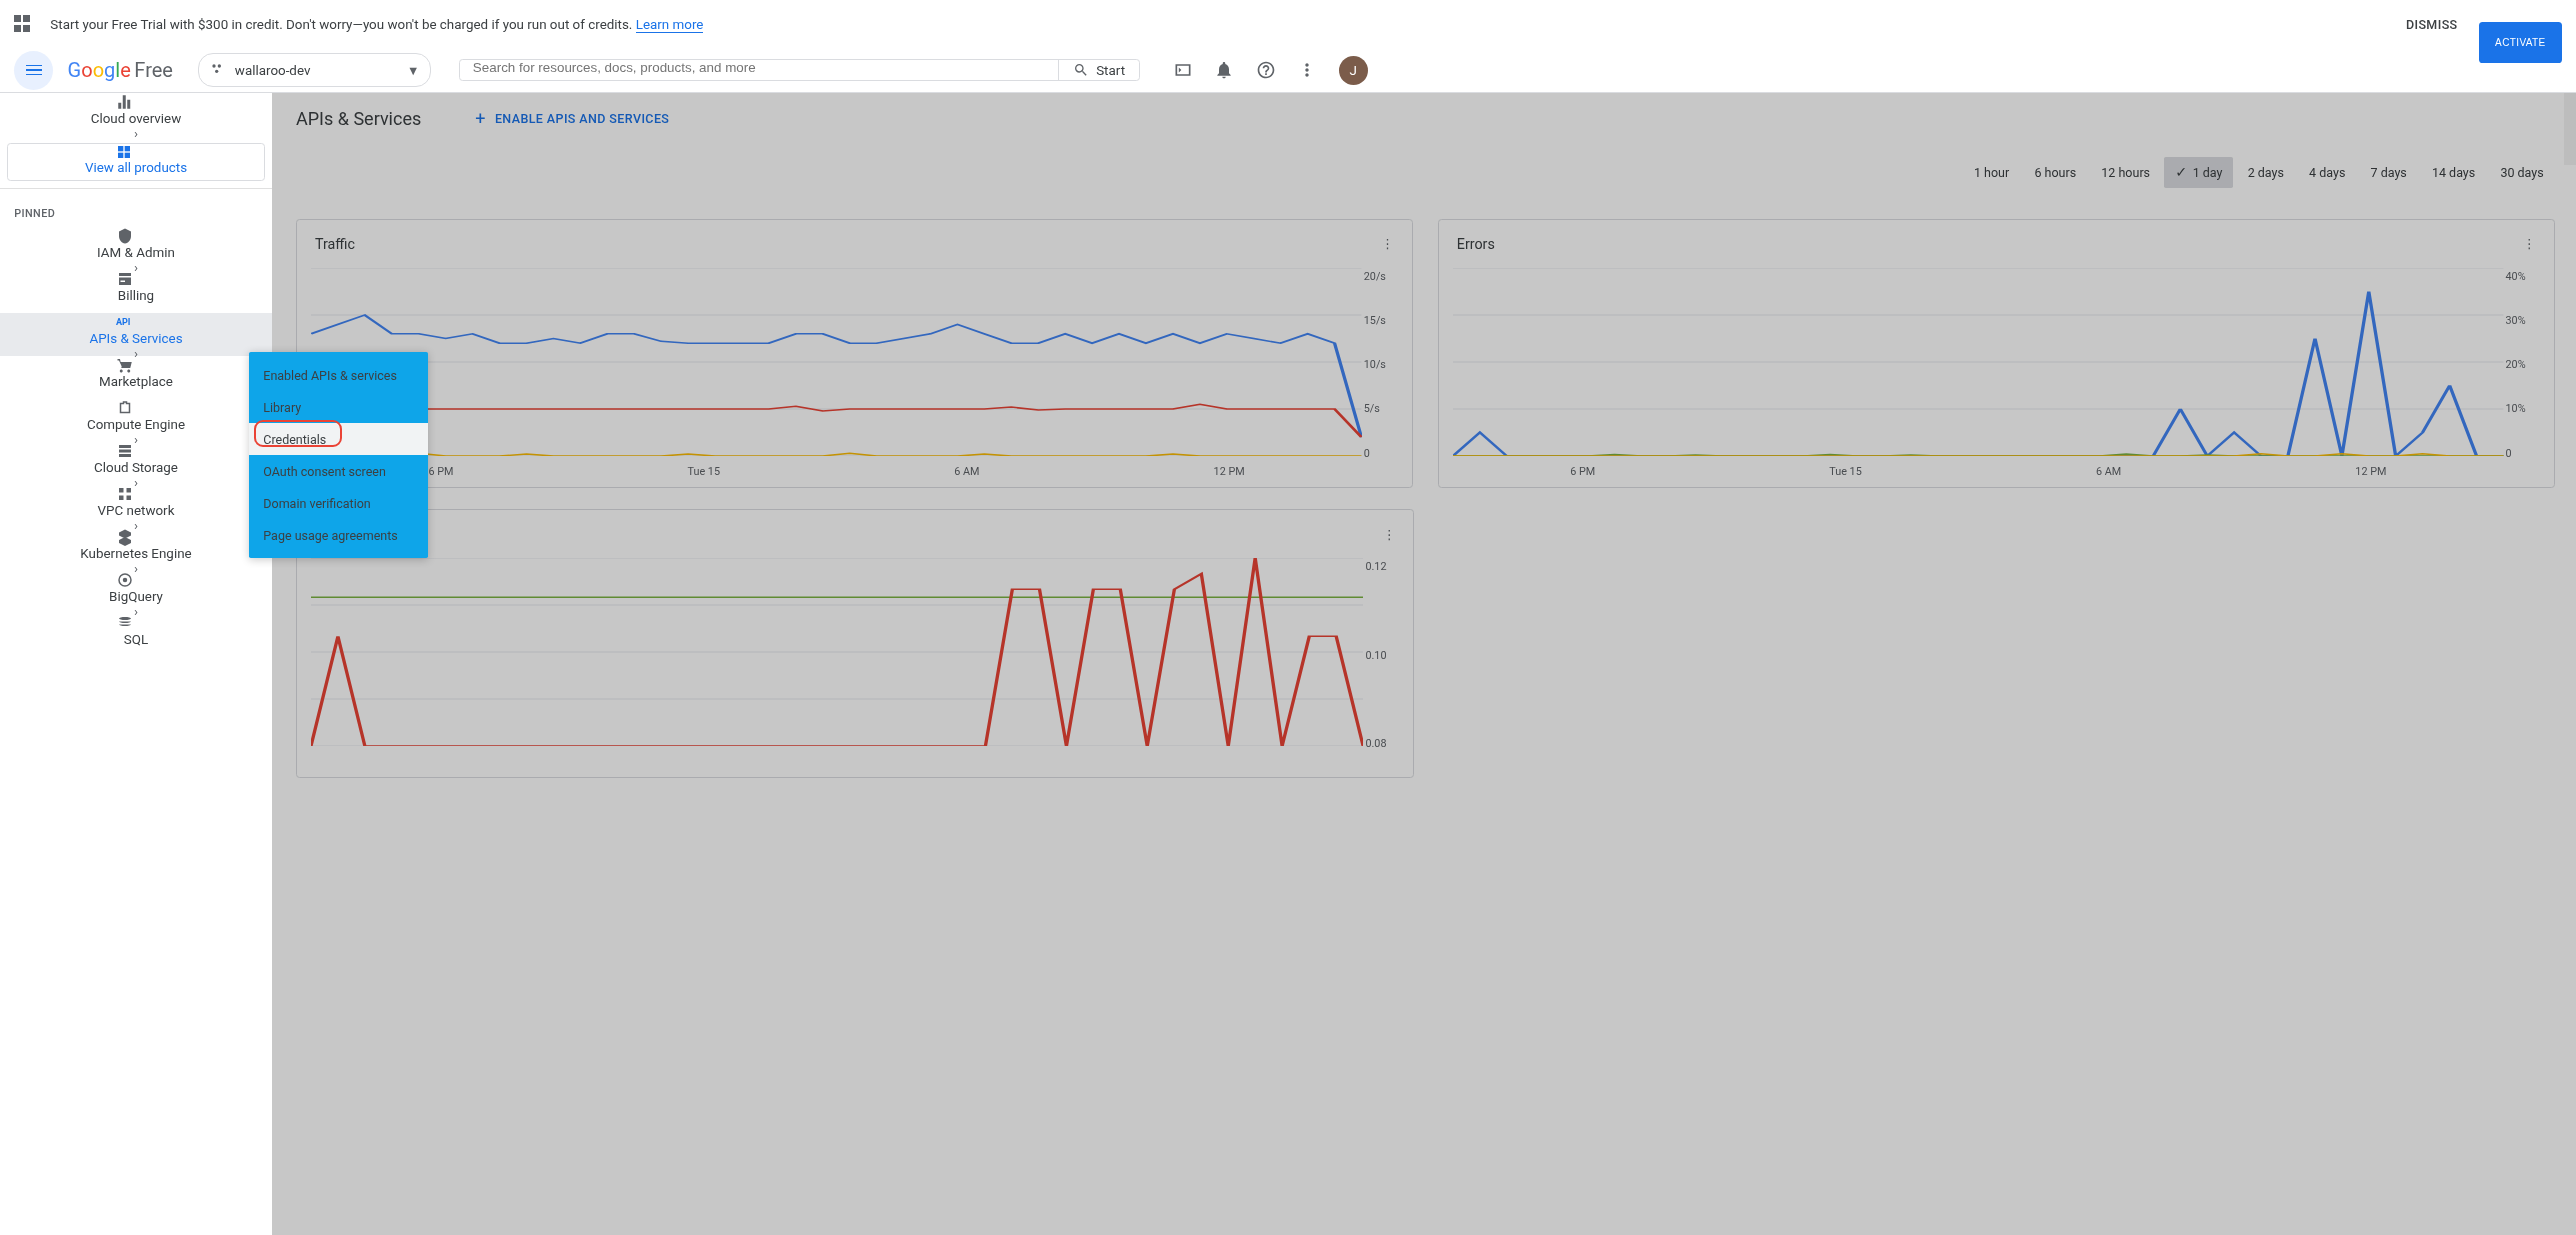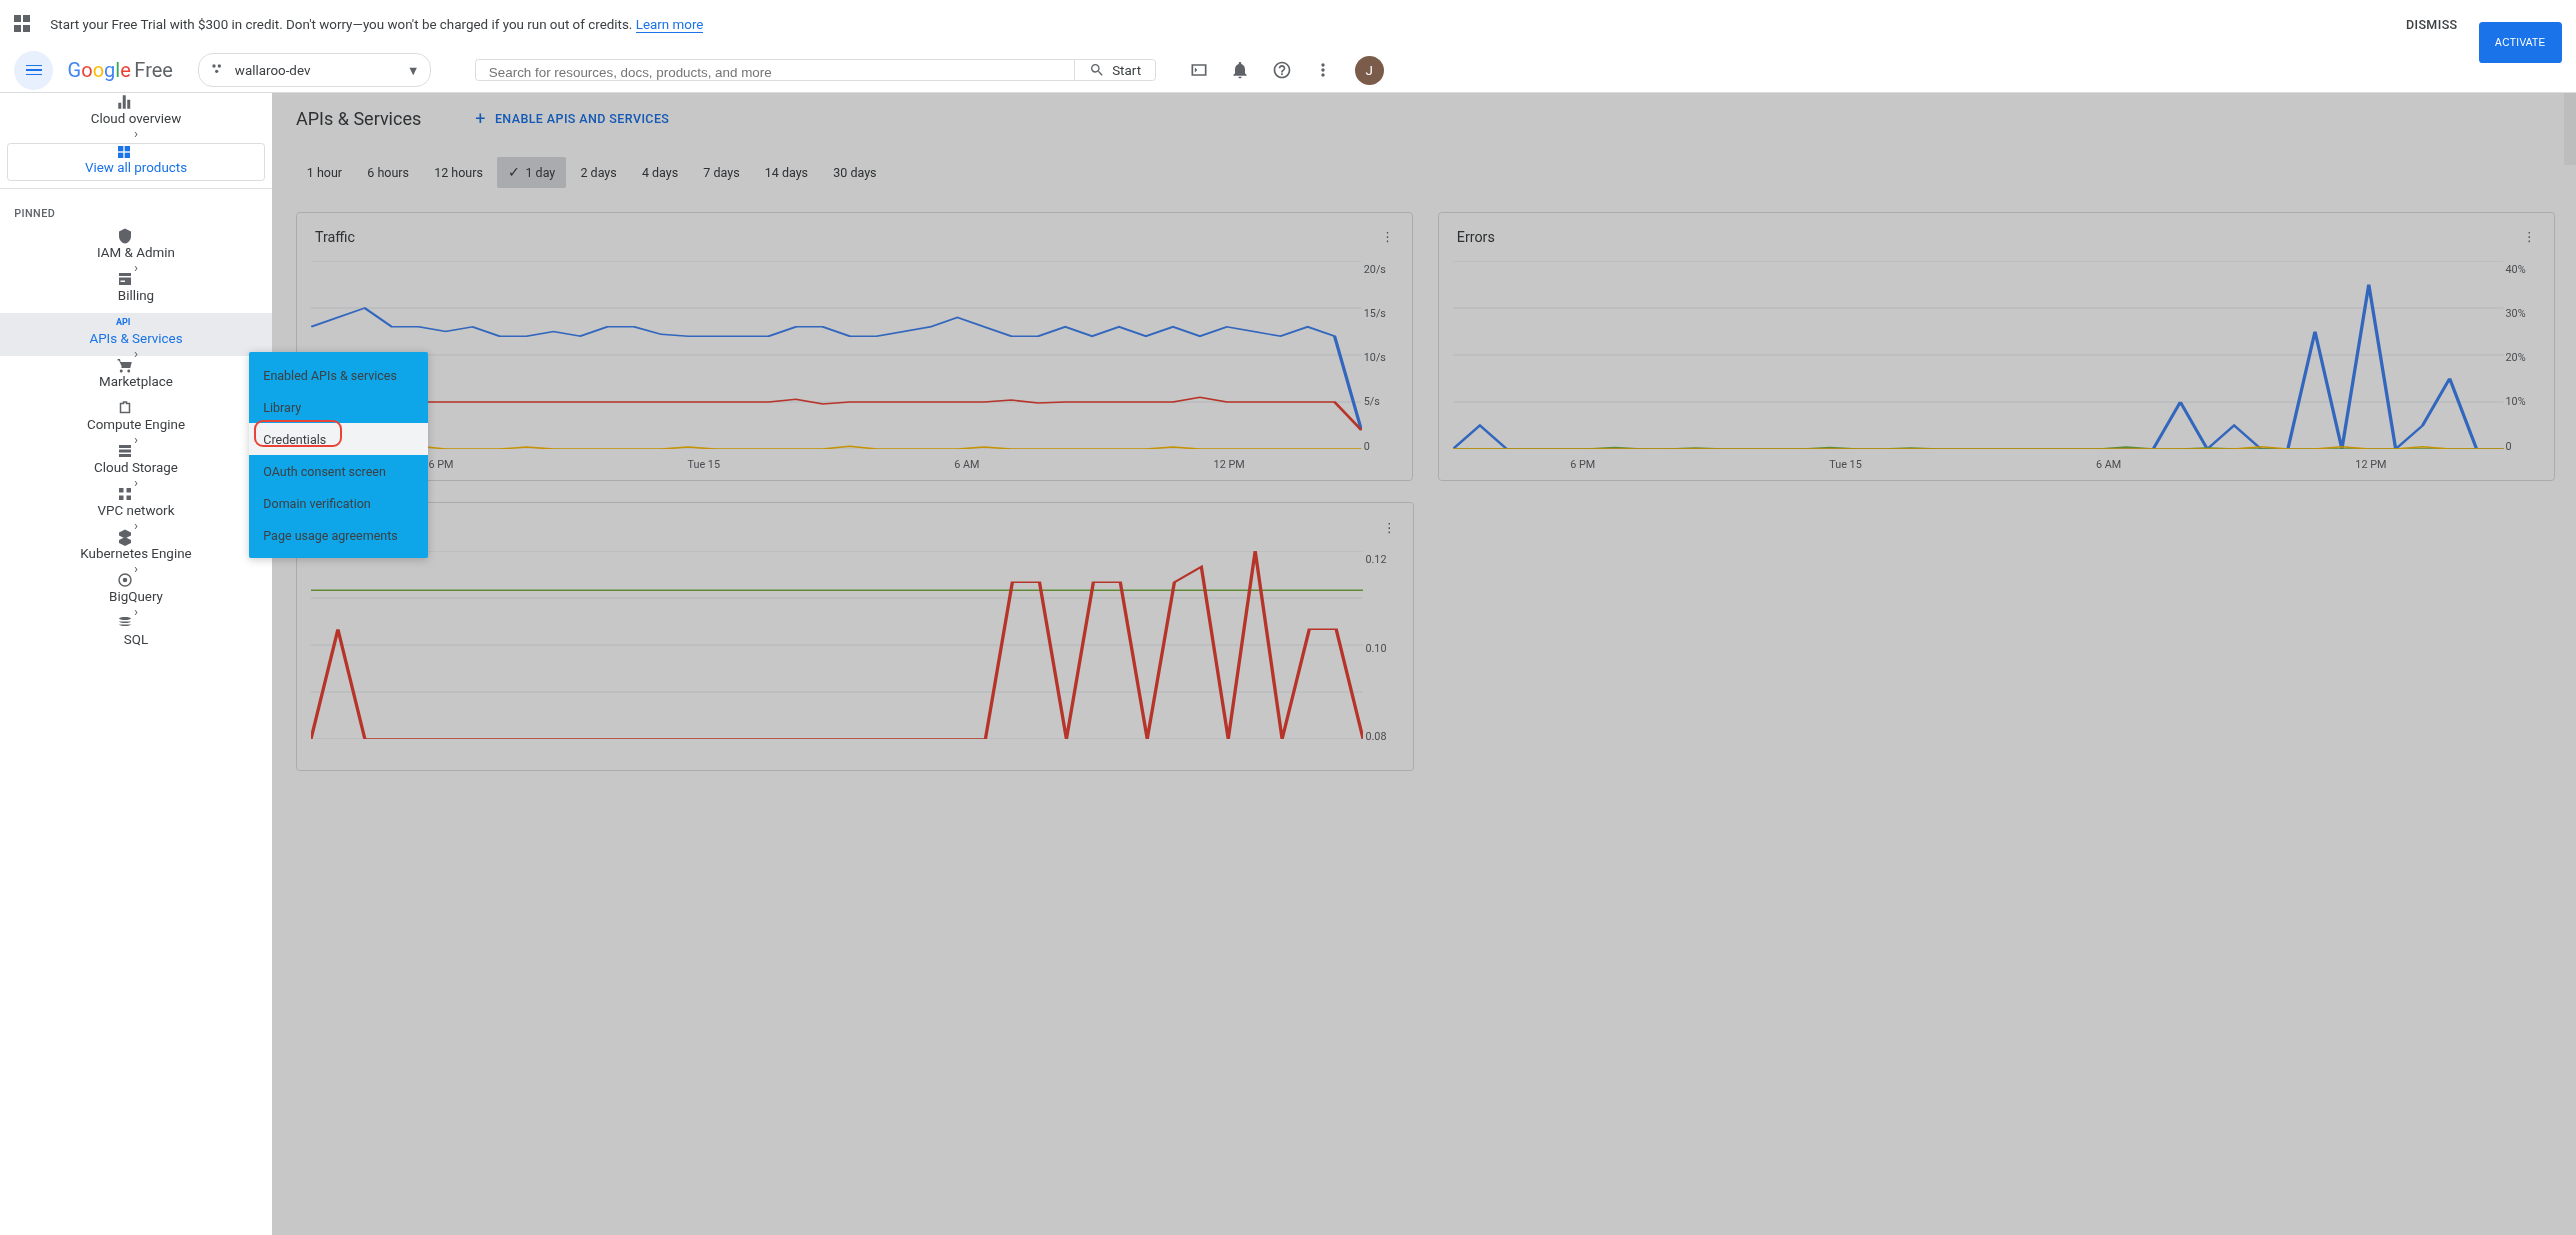--- a/index.html
+++ b/index.html
@@ -20,21 +20,21 @@
 .hamburger-btn { width: 39px; height: 39px; border-radius: 50%; background: #e8f0fe; display: flex; align-items: center; justify-content: center; }
 .hamburger-icon span { display: block; width: 16px; height: 1.8px; background: #1a73e8; margin: 2.7px 0; }
 .logo { font-size: 20px; font-weight: 400; color: #5f6368; display: flex; align-items: baseline; }
 .logo .g1 { color: #4285f4; } .logo .g2 { color: #ea4335; } .logo .g3 { color: #fbbc04; }
 .logo .g4 { color: #4285f4; } .logo .g5 { color: #34a853; } .logo .g6 { color: #ea4335; }
 .logo .cloud { margin-left: 3.6px; color: #5f6368; }
 .project-picker { display: flex; align-items: center; border: 0.9px solid #dadce0; border-radius: 15px; height: 34px; padding: 0 10.8px; min-width: 233px; margin-left: 10.8px; }
 .project-picker-icon { margin-right: 9px; }
 .project-picker-name { flex: 1; font-size: 13.4px; color: #3c4043; }
 .project-picker-caret { color: #5f6368; }
-.search-wrap { flex: 1; display: flex; align-items: flex-end; border: 0.9px solid #dadce0; border-radius: 3.6px; height: 22px; background: #fff; margin-left: 30px; max-width: 681px; }
+.search-wrap { flex: 1; display: flex; align-items: flex-start; border: 0.9px solid #dadce0; border-radius: 3.6px; height: 22px; background: #fff; margin-left: 14px; max-width: 681px; }
 .search-input { flex: 1; border: none; outline: none; font-size: 13.4px; padding: 0 12.5px; background: transparent; color: #3c4043; }
 .search-btn { display: flex; align-items: center; gap: 7.2px; padding: 0 14.3px; height: 100%; border-left: 0.9px solid #dadce0; font-size: 13.4px; color: #3c4043; }
 .topbar-icons { display: flex; align-items: center; gap: 21.5px; margin-left: 18px; }
 .topbar-icon { color: #5f6368; }
 .avatar { width: 29px; height: 29px; border-radius: 50%; background: #7b5c4a; color: #fff; display: flex; align-items: center; justify-content: center; font-size: 13.4px; }
 
 
 .content { position: relative; height: calc(100vh - 93px); }
 .overlay { position: absolute; inset: 0; background: rgba(0,0,0,0.22); z-index: 1; }
 
@@ -59,21 +59,21 @@
 .flyout-highlight { position: absolute; border: 2.2px solid #ea4335; border-radius: 9px; pointer-events: none; }
 
 
 .main { position: absolute; inset: 0; padding-left: 0; }
 .page-header { display: flex; align-items: center; height: 50px; padding-left: 296px; gap: 54px; background: #fff; }
 .page-title { font-size: 18px; color: #3c4043; }
 .enable-btn { display: flex; align-items: center; gap: 9px; color: #1a73e8; font-size: 12.5px; font-weight: 500; letter-spacing: 0.4px; }
 .plus-icon { font-size: 18px; font-weight: 400; }
 
 .dashboard { padding: 14.3px 21.5px 14.3px 296px; }
-.time-row { display: flex; justify-content: flex-start; gap: 3.6px; margin-bottom: 24px; }
+.time-row { display: flex; justify-content: flex-end; gap: 3.6px; margin-bottom: 31px; }
 .time-btn { padding: 7.2px 10.8px; font-size: 12.5px; color: #3c4043; border-radius: 1.8px; display: flex; align-items: center; gap: 5.4px; }
 .time-btn.active { background: #dadce0; }
 .check-icon { font-size: 14.3px; }
 
 .cards-row { display: flex; gap: 25px; }
 .card { background: #fff; border: 0.9px solid #dadce0; border-radius: 3.6px; flex: 1; min-height: 269px; position: relative; }
 .card-header { display: flex; align-items: center; justify-content: space-between; padding: 16px 18px; }
 .card-title { font-size: 14.3px; color: #3c4043; }
 .card-menu { color: #5f6368; }
 .chart-area { position: relative; height: 188px; margin: 0 50px 0 14.3px; }

